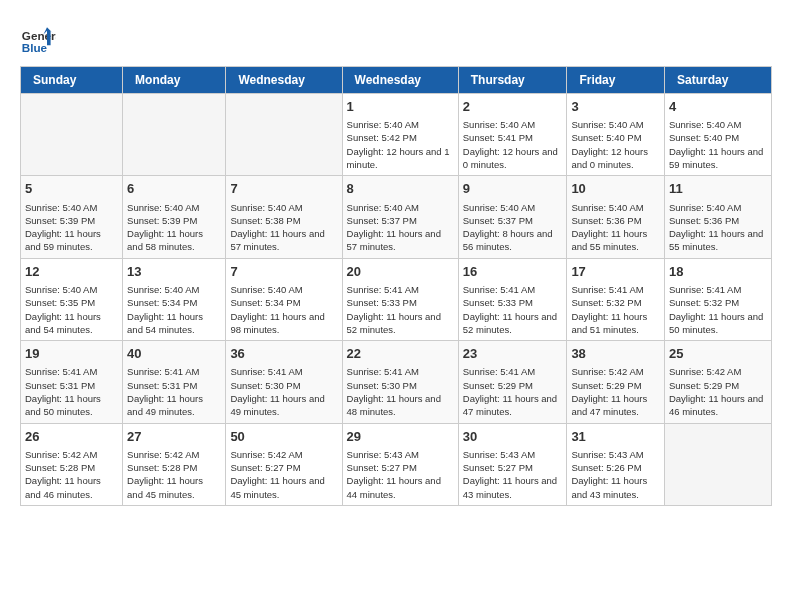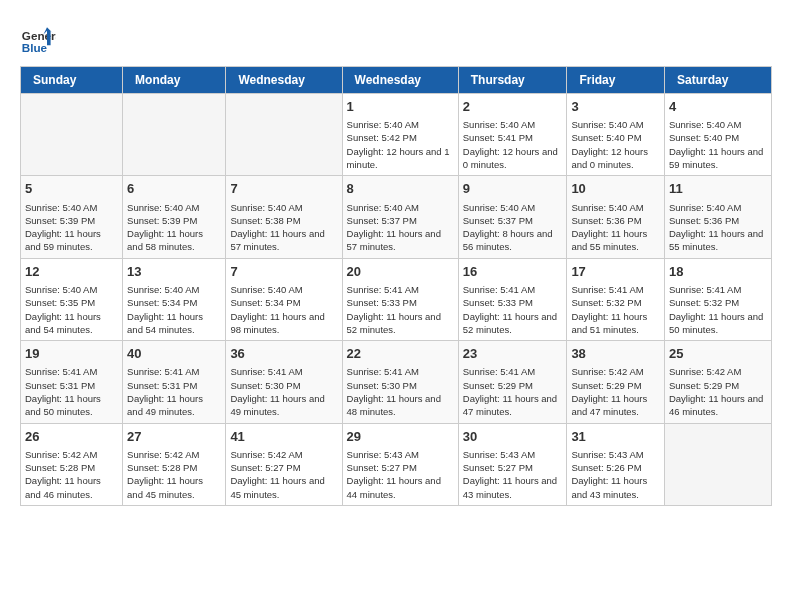--- a/index.html
+++ b/index.html
@@ -137,20 +137,20 @@
         <td><span class="day-number">40</span><span>Sunrise: 5:41 AM</span><br><span>Sunset: 5:31 PM</span><br><span>Daylight: 11 hours and 49 minutes.</span></td>
         <td><span class="day-number">36</span><span>Sunrise: 5:41 AM</span><br><span>Sunset: 5:30 PM</span><br><span>Daylight: 11 hours and 49 minutes.</span></td>
         <td><span class="day-number">22</span><span>Sunrise: 5:41 AM</span><br><span>Sunset: 5:30 PM</span><br><span>Daylight: 11 hours and 48 minutes.</span></td>
         <td><span class="day-number">23</span><span>Sunrise: 5:41 AM</span><br><span>Sunset: 5:29 PM</span><br><span>Daylight: 11 hours and 47 minutes.</span></td>
         <td><span class="day-number">38</span><span>Sunrise: 5:42 AM</span><br><span>Sunset: 5:29 PM</span><br><span>Daylight: 11 hours and 47 minutes.</span></td>
         <td><span class="day-number">25</span><span>Sunrise: 5:42 AM</span><br><span>Sunset: 5:29 PM</span><br><span>Daylight: 11 hours and 46 minutes.</span></td>
       </tr>
       <tr>
         <td><span class="day-number">26</span><span>Sunrise: 5:42 AM</span><br><span>Sunset: 5:28 PM</span><br><span>Daylight: 11 hours and 46 minutes.</span></td>
         <td><span class="day-number">27</span><span>Sunrise: 5:42 AM</span><br><span>Sunset: 5:28 PM</span><br><span>Daylight: 11 hours and 45 minutes.</span></td>
-        <td><span class="day-number">41</span><span>Sunrise: 5:42 AM</span><br><span>Sunset: 5:27 PM</span><br><span>Daylight: 11 hours and 45 minutes.</span></td>
+        <td><span class="day-number">50</span><span>Sunrise: 5:42 AM</span><br><span>Sunset: 5:27 PM</span><br><span>Daylight: 11 hours and 45 minutes.</span></td>
         <td><span class="day-number">29</span><span>Sunrise: 5:43 AM</span><br><span>Sunset: 5:27 PM</span><br><span>Daylight: 11 hours and 44 minutes.</span></td>
         <td><span class="day-number">30</span><span>Sunrise: 5:43 AM</span><br><span>Sunset: 5:27 PM</span><br><span>Daylight: 11 hours and 43 minutes.</span></td>
         <td><span class="day-number">31</span><span>Sunrise: 5:43 AM</span><br><span>Sunset: 5:26 PM</span><br><span>Daylight: 11 hours and 43 minutes.</span></td>
         <td class="empty-cell"></td>
       </tr>
     </tbody>
 </table>
 
 </body></html>

